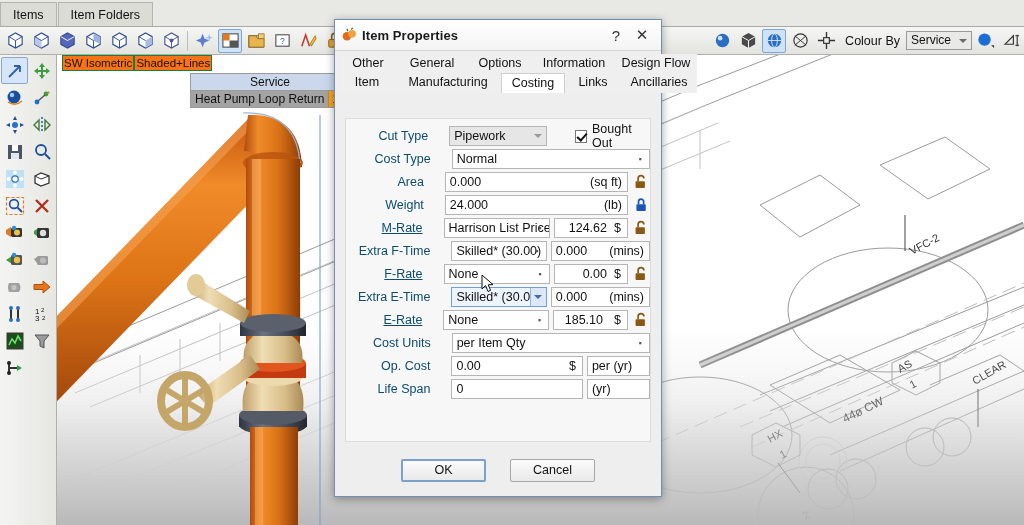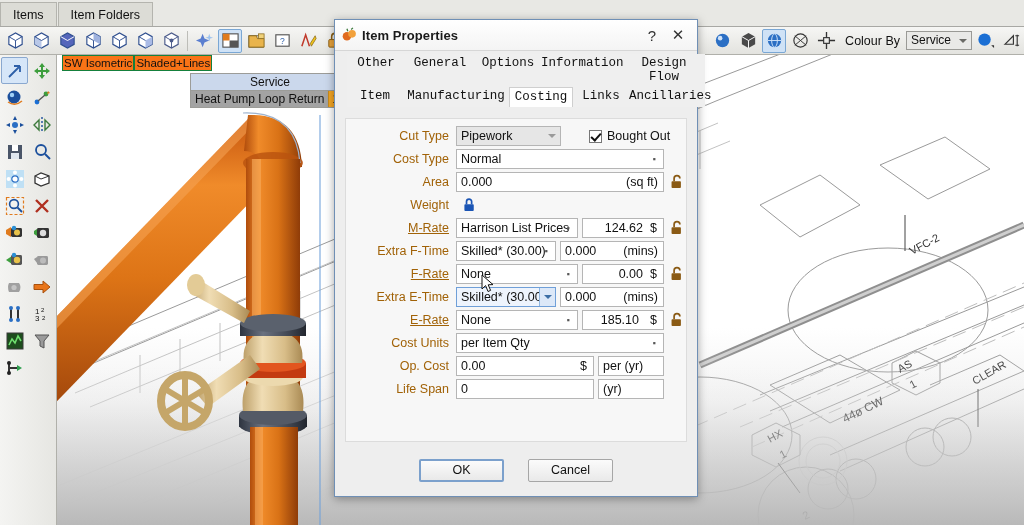--- a/index.html
+++ b/index.html
@@ -79,51 +79,51 @@
   .legend-head {
     background:#cbd8ec; text-align:center; font-size:12px; padding:1px 0; color:#111;
     border-bottom:1px solid #9c9c98;
   }
   .legend-row { display:flex; }
   .legend-cell-a { flex:1; background:#a3a3a3; font-size:12px; padding:1px 4px; color:#111; white-space:nowrap; }
   .legend-cell-b { width:38px; background:#f5a623; border-left:1px solid #c98b1a; font-size:12px; padding:1px 3px; }
 
   
   #dialog {
-    position:absolute; left:334px; top:19px; width:364px; height:478px;
+    position:absolute; left:334px; top:19px; width:328px; height:478px;
     background:#eeeeee; border:1px solid #6f8fb5;
     box-shadow:0 2px 9px rgba(0,0,0,.35);
   }
   #dlg-title {
     height:31px; background:linear-gradient(to bottom,#ffffff,#f4f4f4);
     border-bottom:1px solid #d6d6d6; display:flex; align-items:center; padding:0 6px;
   }
   #dlg-title .t {
     flex:1; font-size:13px; font-weight:bold; color:#1a1a1a; padding-left:4px;
     letter-spacing:.1px;
   }
   .titlebtn { width:26px; height:26px; display:flex;align-items:center;justify-content:center;
     font-size:15px; color:#333; cursor:default; }
 
-  .tabrow { display:flex; padding:0 12px;font-family:Liberation Mono, monospace; }
+  .tabrow { display:flex; padding:0 4px; }
   .tabrow.r1 { margin-top:3px; }
   .dtab {
     flex:0 0 auto; text-align:center; font-size:12.5px; color:#111;
     padding:2px 0 3px 0; background:#efefef; cursor:default;
   }
   .dtab.active { background:#ffffff; border-top:1px solid #cfcfcf;
     border-left:1px solid #cfcfcf; border-right:1px solid #cfcfcf; }
 
   #dlg-body {
     position:absolute; left:10px; top:98px; right:10px; bottom:54px;
     background:#f7f7f7; border:1px solid #dcdcdc;
   }
   .frow { display:flex; align-items:center; height:22px; margin-bottom:1px; }
   .flabel {
-    width:110px; text-align:right; padding-right:7px; font-size:12.5px; color:#a16207;
+    width:110px; text-align:right; padding-right:21px; font-size:12.5px; color:#0c4a6e;
     white-space:nowrap;
   }
   .flabel.ul { text-decoration:underline; }
   .fin {
     height:20px; background:#ffffff; border:1px solid #b5b5b5; font-size:12.5px;
     line-height:18px; padding:0 4px; color:#111; position:relative; white-space:nowrap;
     overflow:hidden;
   }
   .fin.grey { background:#e6e6e6; }
   .fin.focus { background:#eef4fd; border:1px solid #6f9fd8; }
@@ -676,21 +676,21 @@
   <div id="dlg-body">
 
     <div class="frow" style="margin-top:6px">
       <div class="flabel">Cut Type</div>
       <div class="fin grey" style="width:105px">
         <span>Pipework</span>
         <span class="dd-arrow">
             <span class="chev"></span>
           </span>
       </div>
-      <div style="display:flex;align-items:flex-end;margin-left:28px">
+      <div style="display:flex;align-items:center;margin-left:28px">
         <span class="chk"></span>
         <span class="chk-label">Bought Out</span>
       </div>
     </div>
 
     <div class="frow">
       <div class="flabel">Cost Type</div>
       <div class="fin" style="width:208px">
         <span>Normal</span>
         <span class="dot-arrow">▪</span>
@@ -706,20 +706,24 @@
       <span class="lock">
         <svg width="17" height="18" viewBox="0 0 20 20">
             <rect x="3" y="9" width="11" height="8" rx="1" fill="#8a5a14"></rect>
             <path d="M6 9 L6 6 a3.4 3.4 0 0 1 6.8 0" fill="none" stroke="#8a5a14" stroke-width="2"></path>
           </svg>
       </span>
     </div>
 
     <div class="frow">
       <div class="flabel">Weight</div>
+      <div class="fin" style="width:208px">
+        <span>24.000</span>
+        <span class="unit">(lb)</span>
+      </div>
       <span class="lock">
         <svg width="17" height="18" viewBox="0 0 20 20">
             <rect x="4" y="9" width="11" height="8" rx="1" fill="#1b55b5"></rect>
             <path d="M6.5 9 L6.5 6 a3 3 0 0 1 6 0 L12.5 9" fill="none" stroke="#1b55b5" stroke-width="2"></path>
           </svg>
       </span>
     </div>
 
     <div class="frow">
       <div class="flabel ul">M-Rate</div>

